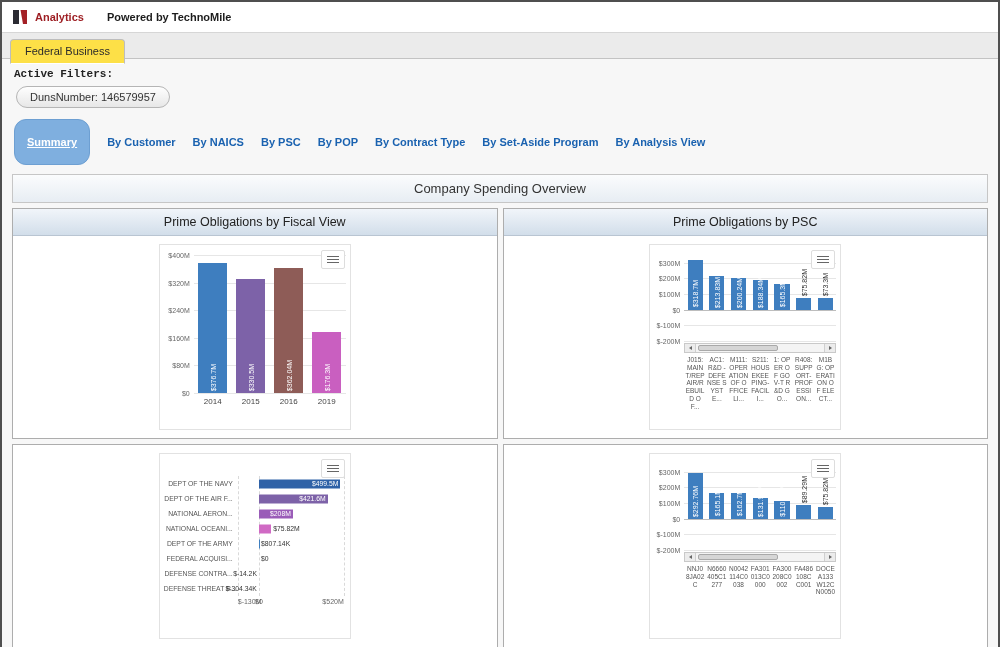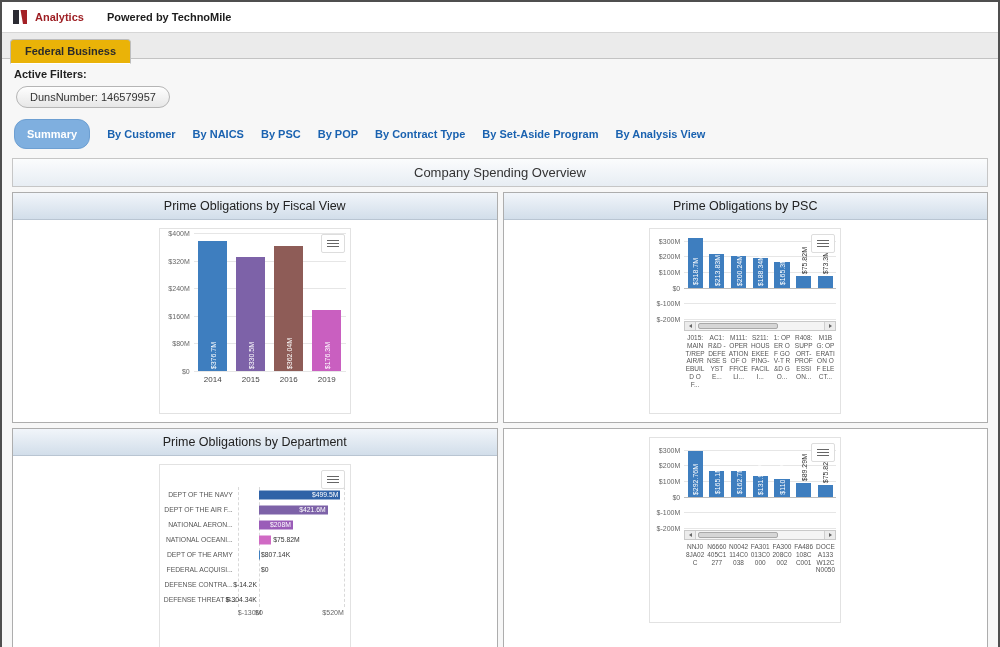--- a/index.html
+++ b/index.html
@@ -5,42 +5,42 @@
   html,body{margin:0;padding:0;width:1000px;height:647px;overflow:hidden;
     font-family:"Liberation Sans",sans-serif;background:#e8e8e8;}
   .frame{width:1000px;height:647px;box-sizing:border-box;border:2px solid #4f4f4f;background:#fff;display:flex;flex-direction:column;}
   
   .topbar{height:30px;flex:none;background:#fff;display:flex;align-items:center;padding-left:10px;gap:7px;}
   .brand{font-size:11px;font-weight:bold;}
   .brand .red{color:#9e1f24;}
   .brand .dark{color:#1c1c1c;margin-left:20px;}
   
   .tabstrip{flex:none;background:#ebebeb;border-top:1px solid #d6d6d6;border-bottom:1px solid #c3c3c3;padding:5px 0 0 8px;height:27px;box-sizing:border-box;}
-  .ftab{display:inline-block;background:#eab308;border:1px solid #bdbdbd;border-bottom:1px solid #fff;border-radius:4px 4px 0 0;padding:5px 14px 6px;font-size:11px;font-weight:bold;color:#2b2b2b;position:relative;top:1px;cursor:pointer;}
+  .ftab{display:inline-block;background:#fde047;border:1px solid #bdbdbd;border-bottom:1px solid #fff;border-radius:4px 4px 0 0;padding:5px 14px 6px;font-size:11px;font-weight:normal;color:#2b2b2b;position:relative;top:1px;cursor:pointer;}
   
   .content{flex:1;background:#f7f7f7;padding:7px 10px 0 10px;}
-  .filters-title{font-size:11px;font-weight:bold;color:#222;margin:2px 0 6px 2px;}
+  .filters-title{font-size:11px;font-weight:bold;color:#222;margin:2px 0 6px 2px;font-family:Liberation Mono, monospace;}
   .filter-pill{display:inline-block;margin-left:4px;padding:4px 13px;border:1px solid #b5b5b5;border-radius:12px;
     background:linear-gradient(#fefefe,#e7e7e7);font-size:11px;color:#333;cursor:pointer;}
   .navtabs{margin:11px 0 9px 2px;display:flex;align-items:center;}
   .nav-item{font-size:11px;font-weight:bold;color:#1a62b0;margin-right:17px;cursor:pointer;white-space:nowrap;}
-  .nav-item.active{background:#7fafdf;color:#fff;border-radius:12px;padding:8px 12px;border:1px solid #6d9fd2;}
+  .nav-item.active{background:#7fafdf;color:#fff;border-radius:12px;padding:16px 12px;border:1px solid #6d9fd2;text-decoration:underline;}
   .section-header{border:1px solid #c6c6c6;background:linear-gradient(#fbfcfd,#e7edf3);text-align:center;
     font-size:13px;color:#333;padding:6px 0;margin-bottom:5px;}
   .grid{display:grid;grid-template-columns:1fr 1fr;gap:5px;}
   .panel{border:1px solid #adadad;background:#fff;}
   .panel-h{text-align:center;font-size:12.5px;color:#222;padding:6px 0;
     background:linear-gradient(#f1f5fa,#d2deea);border-bottom:1px solid #b9c5d2;}
   .panel-b{height:202px;display:flex;justify-content:center;padding-top:8px;box-sizing:border-box;background:#fff;}
   
   .card{width:192px;height:186px;border:1px solid #e2e2e2;background:#fff;position:relative;padding:4px;box-sizing:border-box;}
   .ctx-btn{position:absolute;top:5px;right:5px;width:22px;height:17px;border:1px solid #ddd;border-radius:2px;
     background:#fff;display:flex;flex-direction:column;justify-content:center;align-items:center;gap:2px;cursor:pointer;z-index:5;}
   .ctx-btn span{display:block;width:12px;height:1px;background:#666;}
-  .cchart{display:flex;margin-top:0;}
+  .cchart{display:flex;margin-top:6px;}
   .yaxis{position:relative;width:30px;flex:none;}
   .ylab{position:absolute;right:4px;transform:translateY(-50%);font-size:7px;color:#666;white-space:nowrap;}
   .plotarea{flex:1;min-width:0;}
   .plot{position:relative;background:#fff;}
   .cchart.fy .plot,.cchart.fy .yaxis{height:138px;}
   .cchart.fy .plot{border-bottom:1px solid #ccc;}
   .cchart.cols .plot,.cchart.cols .yaxis{height:86px;}
   .gridline{position:absolute;left:0;right:0;height:1px;background:#e6e6e6;}
   .gridline.zero{background:#bdbdbd;}
   .colslot{position:absolute;top:0;height:100%;}
@@ -259,21 +259,20 @@
                     <div class="xcell">R408: SUPPORT- PROFESSION...</div>
                     <div class="xcell">M1BG: OPERATION OF ELECT...</div>
                   </div>
               </div>
             </div>
           </div>
         </div>
       </div>
 
       <div class="panel">
-        <div class="panel-h">Prime Obligations by Department</div>
         <div class="panel-b">
           <div class="card">
             <div class="ctx-btn">
                 <span></span>
                 <span></span>
                 <span></span>
               </div>
             <div class="hchart">
               <div class="hplot">
                 <div class="hgrid">

